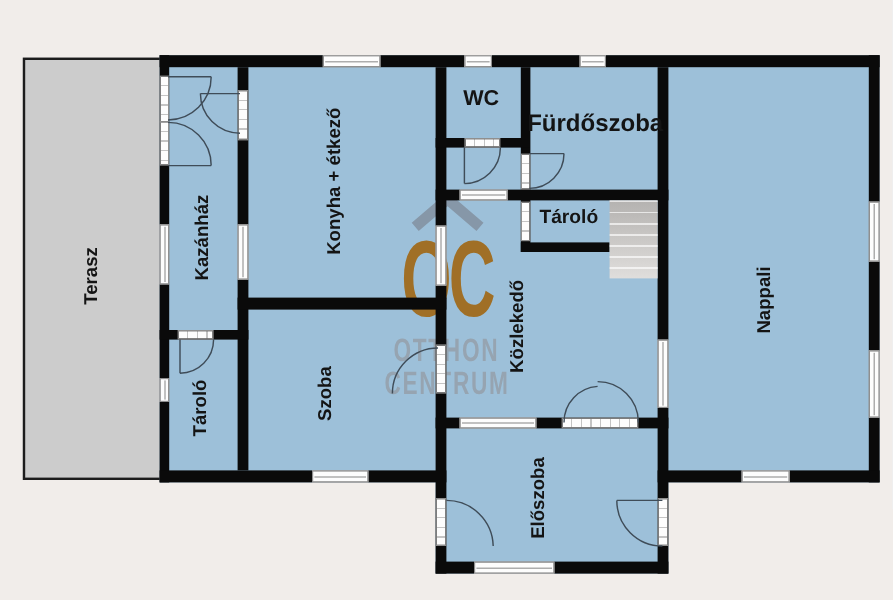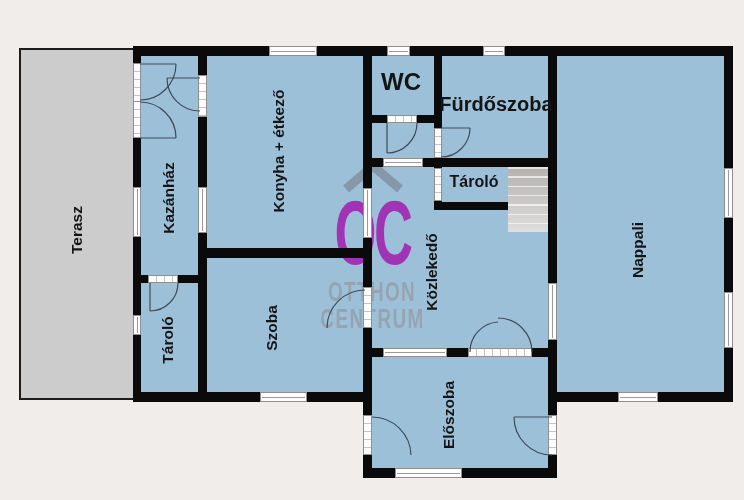--- a/index.html
+++ b/index.html
@@ -24,21 +24,21 @@
   .door.v{background:repeating-linear-gradient(to bottom,#fdfdfd 0 7px,#c4c4c4 7px 8px)}
   .door.h{background:repeating-linear-gradient(to right,#fdfdfd 0 7px,#c4c4c4 7px 8px)}
   
   .stairs{position:absolute;left:508px;top:167px;width:40px;height:65px;
      background:repeating-linear-gradient(to bottom,rgba(255,255,255,.65) 0 1.5px,rgba(0,0,0,0) 1.5px 9.3px),
                 linear-gradient(to bottom,#b4b2b0,#e0dedc)}
   
   svg.arcs{position:absolute;left:0;top:0}
   
   .watermark{position:absolute;inset:0;opacity:.85;pointer-events:none}
-  .wm-item{position:absolute;left:272px;width:200px;text-align:center;color:#a21caf;font-weight:bold}
+  .wm-item{position:absolute;left:272px;width:200px;text-align:center;color:#a16207;font-weight:bold}
   .wm-item>span{display:inline-block;white-space:nowrap}
   .wm-logo{top:193px;font-size:90px;line-height:80px;letter-spacing:-4px}
   .wm-logo>span{transform:scaleX(.6)}
   .wm-line{font-size:27px;line-height:26px;color:#95a0ab;letter-spacing:2px}
   .wm-line>span{transform:scaleX(.7)}
   .wm-line.l1{top:279px}
   .wm-line.l2{top:306px}
   
   .lbl{position:absolute;font-weight:bold;font-size:15.5px;color:#141414;white-space:nowrap;
        transform:translate(-50%,-50%)}
@@ -121,21 +121,21 @@
       <path d="M470,352 A30,30 0 0 1 498,322"></path>
       <path d="M532,352 A34,34 0 0 0 498,318"></path>
       <path d="M372,417 A39,39 0 0 1 411,455"></path>
       <path d="M552,417 L514,417 M514,417 A38,38 0 0 0 552,455"></path>
     </g>
   </svg>
 
   <div class="lbl rot" style="left:77px;top:230px">Terasz</div>
   <div class="lbl rot" style="left:169px;top:198px">Kazánház</div>
   <div class="lbl rot" style="left:279px;top:151px">Konyha + étkező</div>
-  <div class="lbl" style="left:401px;top:82px;font-size:24px">WC</div>
+  <div class="lbl" style="left:401px;top:82px;font-size:18px">WC</div>
   <div class="lbl" style="left:496px;top:104px;font-size:20px">Fürdőszoba</div>
   <div class="lbl" style="left:474px;top:182px;font-size:16px">Tároló</div>
   <div class="lbl rot" style="left:638px;top:250px">Nappali</div>
   <div class="lbl rot" style="left:432px;top:272px">Közlekedő</div>
   <div class="lbl rot" style="left:272px;top:328px">Szoba</div>
   <div class="lbl rot" style="left:168px;top:340px">Tároló</div>
   <div class="lbl rot" style="left:449px;top:415px">Előszoba</div>
 
 </div>
 

